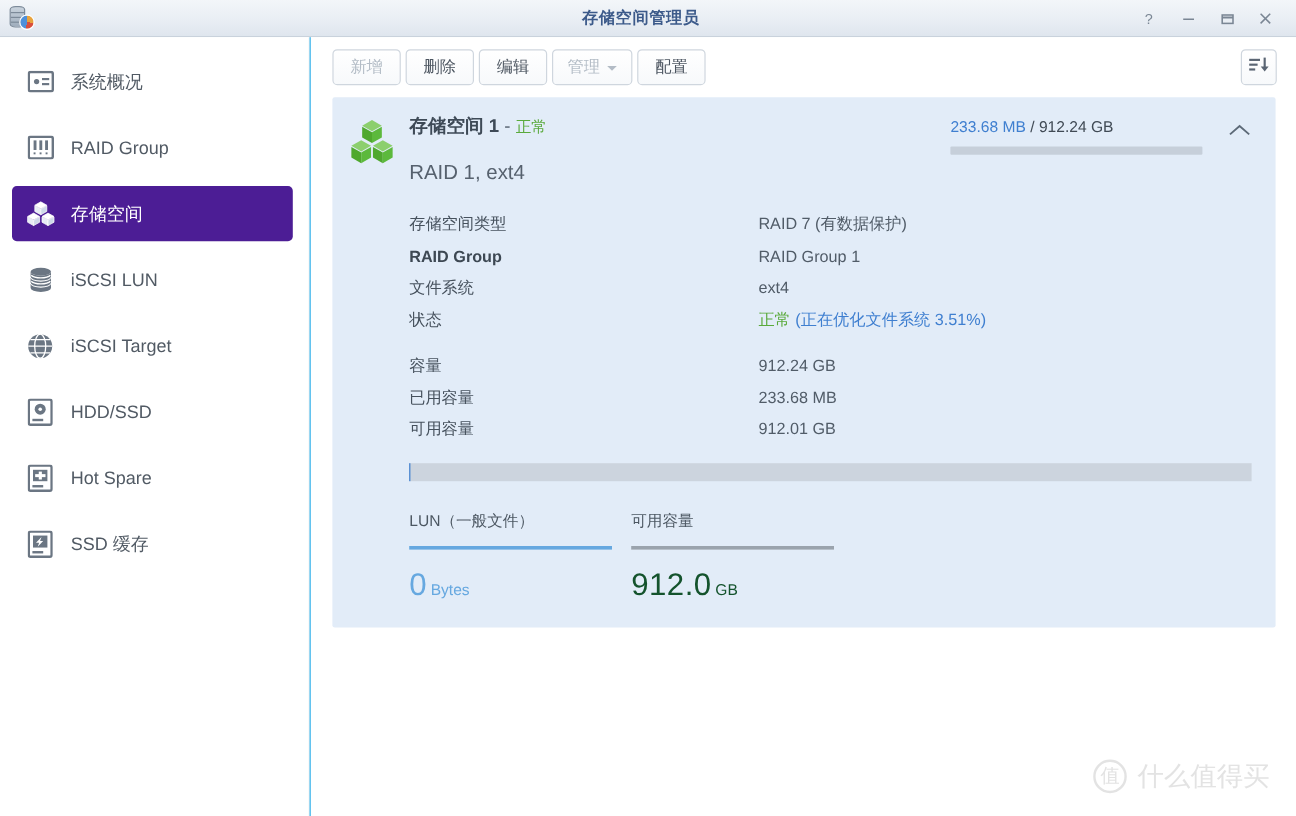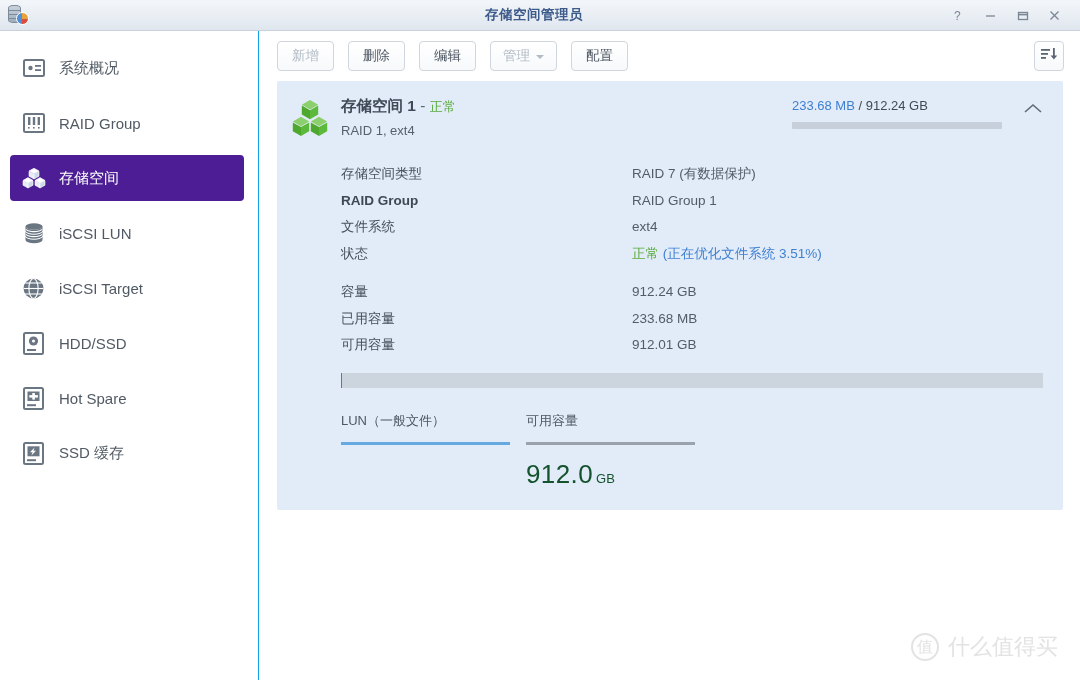--- a/index.html
+++ b/index.html
@@ -113,21 +113,21 @@
   .content {
     flex: 1 1 auto; min-width: 0;
     background: #ffffff;
     display: flex; flex-direction: column;
     position: relative;
   }
   .toolbar {
     height: 50px; flex: 0 0 50px;
     display: flex; align-items: center;
     padding: 0 16px 0 18px;
-    gap: 14px;
+    gap: 4px;
     text-align: right;
   }
   .tb-btn {
     height: 30px; min-width: 57px;
     padding: 0 12px;
     border: 1px solid #cfd6de;
     border-radius: 4px;
     background: linear-gradient(to bottom,#ffffff,#f7f9fb);
     color: #4c5560;
     font-size: 13.5px;
@@ -165,21 +165,21 @@
     padding-bottom: 6px;
   }
   .cube-ico { width: 42px; flex: 0 0 42px; margin-top: 1px; }
   .panel-titles { margin-left: 9px; }
   .vol-title {
     font-size: 15.5px; font-weight: bold; color: #3e4a57;
     line-height: 20px;
   }
   .vol-title .dash { font-weight: normal; color: #5a6674; }
   .vol-title .status-ok { font-size: 13px; font-weight: normal; color: #5aaa3c; }
-  .vol-sub { font-size: 13px; color: #56616e; margin-top: 6px; }
+  .vol-sub { font-size: 17px; color: #56616e; margin-top: 18px; }
 
   .head-right {
     margin-left: auto; text-align: left; padding-top: 2px;
     display: flex; align-items: flex-start;
   }
   .usage-block { width: 215px; }
   .usage-text { font-size: 13px; color: #404a55; white-space: nowrap; }
   .usage-text .used { color: #3f7fd0; }
   .mini-bar {
     margin-top: 9px; height: 7px; width: 210px;
@@ -528,20 +528,23 @@
           </div>
 
           <div class="big-bar">
               <span id="big-fill" style="width: 0.025%;"></span>
             </div>
 
           <div class="stats">
             <div class="stat light">
               <div class="stat-label">LUN（一般文件）</div>
               <div class="stat-rule light"></div>
+              <div class="stat-value">
+                <span class="stat-num">0</span><span class="stat-unit">Bytes</span>
+              </div>
             </div>
             <div class="stat gray">
               <div class="stat-label">可用容量</div>
               <div class="stat-rule gray"></div>
               <div class="stat-value">
                 <span class="stat-num">912.0</span><span class="stat-unit">GB</span>
               </div>
             </div>
           </div>
 

